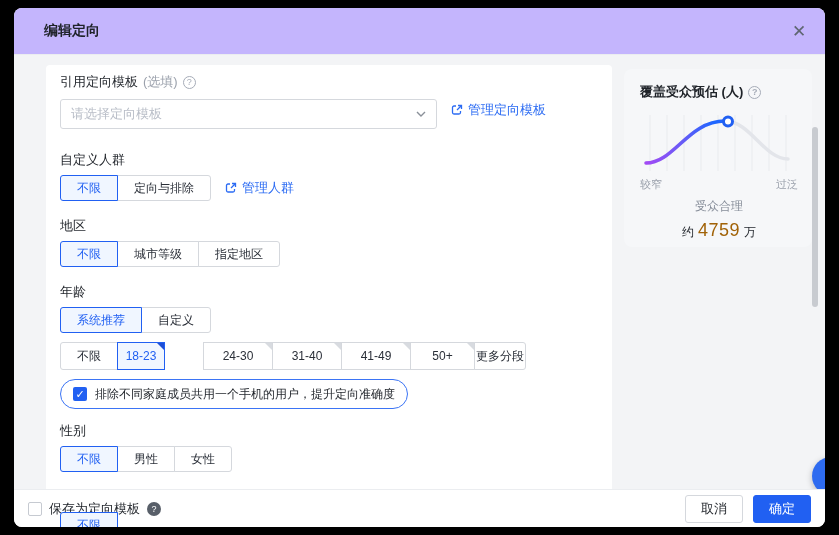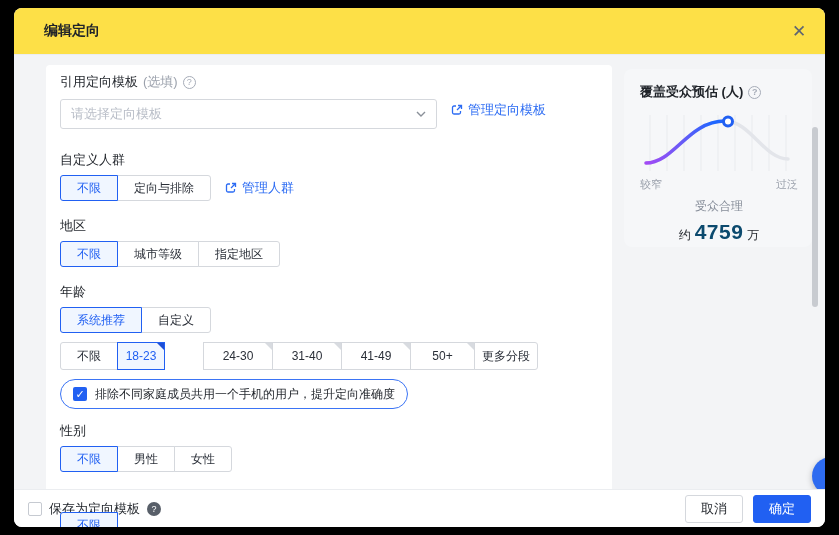--- a/index.html
+++ b/index.html
@@ -2,21 +2,21 @@
 <html><head>
 <meta charset="utf-8">
 <style>
   * { margin:0; padding:0; box-sizing:border-box; }
   html,body { width:839px; height:535px; background:#000; overflow:hidden;
     font-family:"Liberation Sans","DejaVu Sans",sans-serif; }
   .modal { position:absolute; left:14px; top:8px; width:811px; height:519px;
     background:#fff; border-radius:8px; overflow:hidden; }
   
   .hdr { height:47px; display:flex; align-items:center; padding:0 30px;
-    border-bottom:1px solid #ebedf0; position:relative; background:#fde047; }
+    border-bottom:1px solid #ebedf0; position:relative; background:#c4b5fd; }
   .hdr-title { font-size:14px; font-weight:bold; color:#1f2329; }
   .close { position:absolute; right:16px; top:14px; width:20px; height:20px;
     color:#5f6672; font-size:17px; line-height:20px; text-align:center; cursor:pointer; }
   
   .bd { position:absolute; top:47px; left:0; right:0; bottom:38px; background:#f3f4f6; }
   .panel { position:absolute; left:32px; top:10px; width:566px; bottom:0;
     background:#fff; border-radius:4px 4px 0 0; padding:8px 0 0 14px; }
   .sec-label { font-size:13px; color:#1f2329; display:flex; align-items:center; gap:5px; }
   .muted { color:#9ba1ac; }
   .help-o { width:13px; height:13px; border:1px solid #a6acb8; border-radius:50%;
@@ -50,21 +50,21 @@
   .btn .help-o { width:12px; height:12px; font-size:8px; line-height:10px; margin-left:4px; }
   
   .card { position:absolute; left:610px; top:14px; width:188px; height:178px;
     background:#f6f7f9; border-radius:8px; padding:14px 14px 0 16px; }
   .card-title { font-size:13px; font-weight:bold; color:#1f2329; display:flex; align-items:center; gap:5px; }
   .chart { margin-top:10px; display:block; }
   .axis-lbls { display:flex; justify-content:space-between; font-size:11px; color:#9ba1ac; margin-top:0; }
   .center-lbl { text-align:center; font-size:12px; color:#868d99; margin-top:6px; }
   .value-row { display:flex; align-items:baseline; justify-content:center; gap:4px; margin-top:5px; }
   .value-sm { font-size:12px; color:#1f2329; }
-  .value-big { font-size:21px; font-weight:700; color:#0c4a6e; letter-spacing:.5px; }
+  .value-big { font-size:18px; font-weight:400; color:#a16207; letter-spacing:.5px; }
   
   .sb { position:absolute; right:7px; top:72px; width:6px; height:180px;
     background:#c8cbd0; border-radius:3px; cursor:pointer; }
   .float-ball { position:absolute; left:798px; top:402px; width:38px; height:38px;
     border-radius:50%; background:#2e6bf0; color:#fff; font-size:14px; line-height:38px;
     text-align:center; cursor:pointer; box-shadow:0 2px 6px rgba(0,0,0,.25); }
   
   .ftr { position:absolute; left:0; right:0; bottom:0; height:38px; background:#fff;
     border-top:1px solid #ebedf0; display:flex; align-items:center; padding:0 14px; }
   .ftr-left { display:flex; align-items:center; gap:7px; font-size:13px; color:#1f2329; }
@@ -138,21 +138,21 @@
         <div class="btn sel">系统推荐</div>
         <div class="btn">自定义</div>
       </div>
       <div class="grp mt9">
         <div class="btn h28">不限</div>
         <div class="btn h28 sel corner" style="width:48px;">18-23</div>
         <div class="btn h28 corner" style="width:70px;margin-left:38px;">24-30</div>
         <div class="btn h28 corner" style="width:70px;">31-40</div>
         <div class="btn h28 corner" style="width:70px;">41-49</div>
         <div class="btn h28 corner" style="width:65px;">50+</div>
-        <div class="btn h28" style="padding:0 7px;">更多分段</div>
+        <div class="btn h28" style="padding:0 1px;">更多分段</div>
       </div>
       <div>
         <span class="pill">
           <span class="cb">✓</span>
           <span class="pill-text">排除不同家庭成员共用一个手机的用户，提升定向准确度</span>
         </span>
       </div>
 
       <div class="sec-label" style="margin-top:13px;">性别</div>
       <div class="grp">

